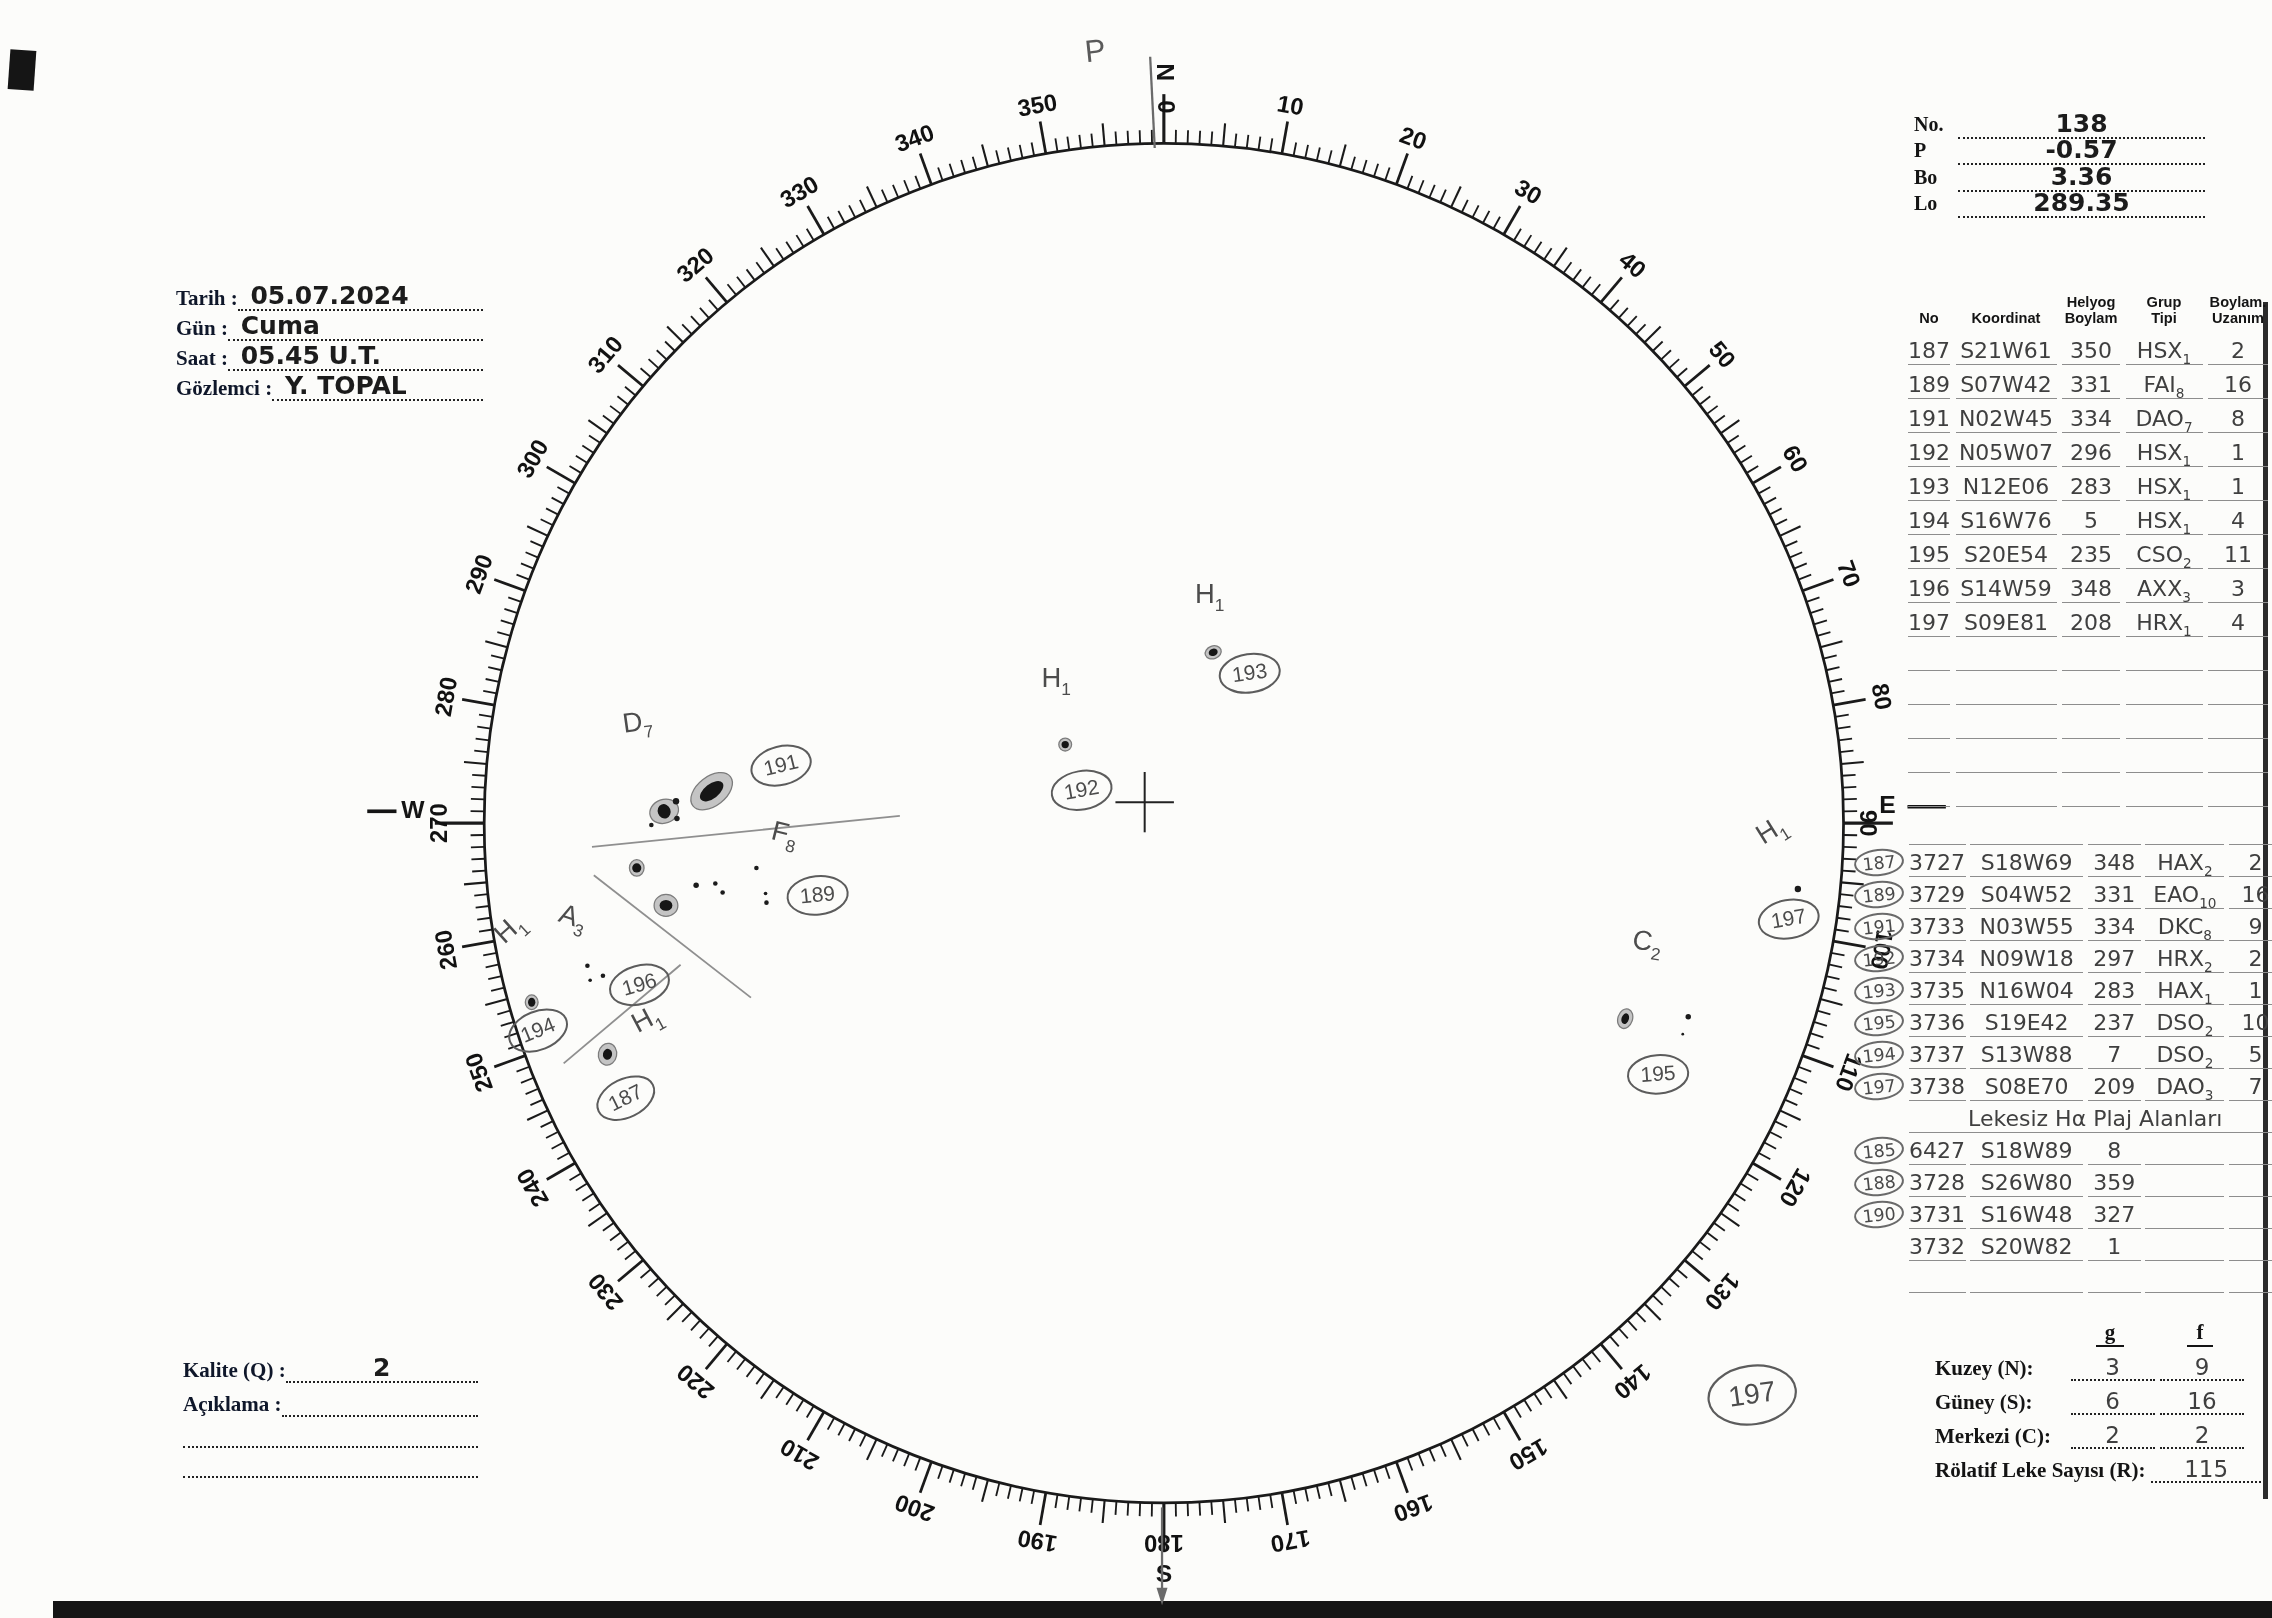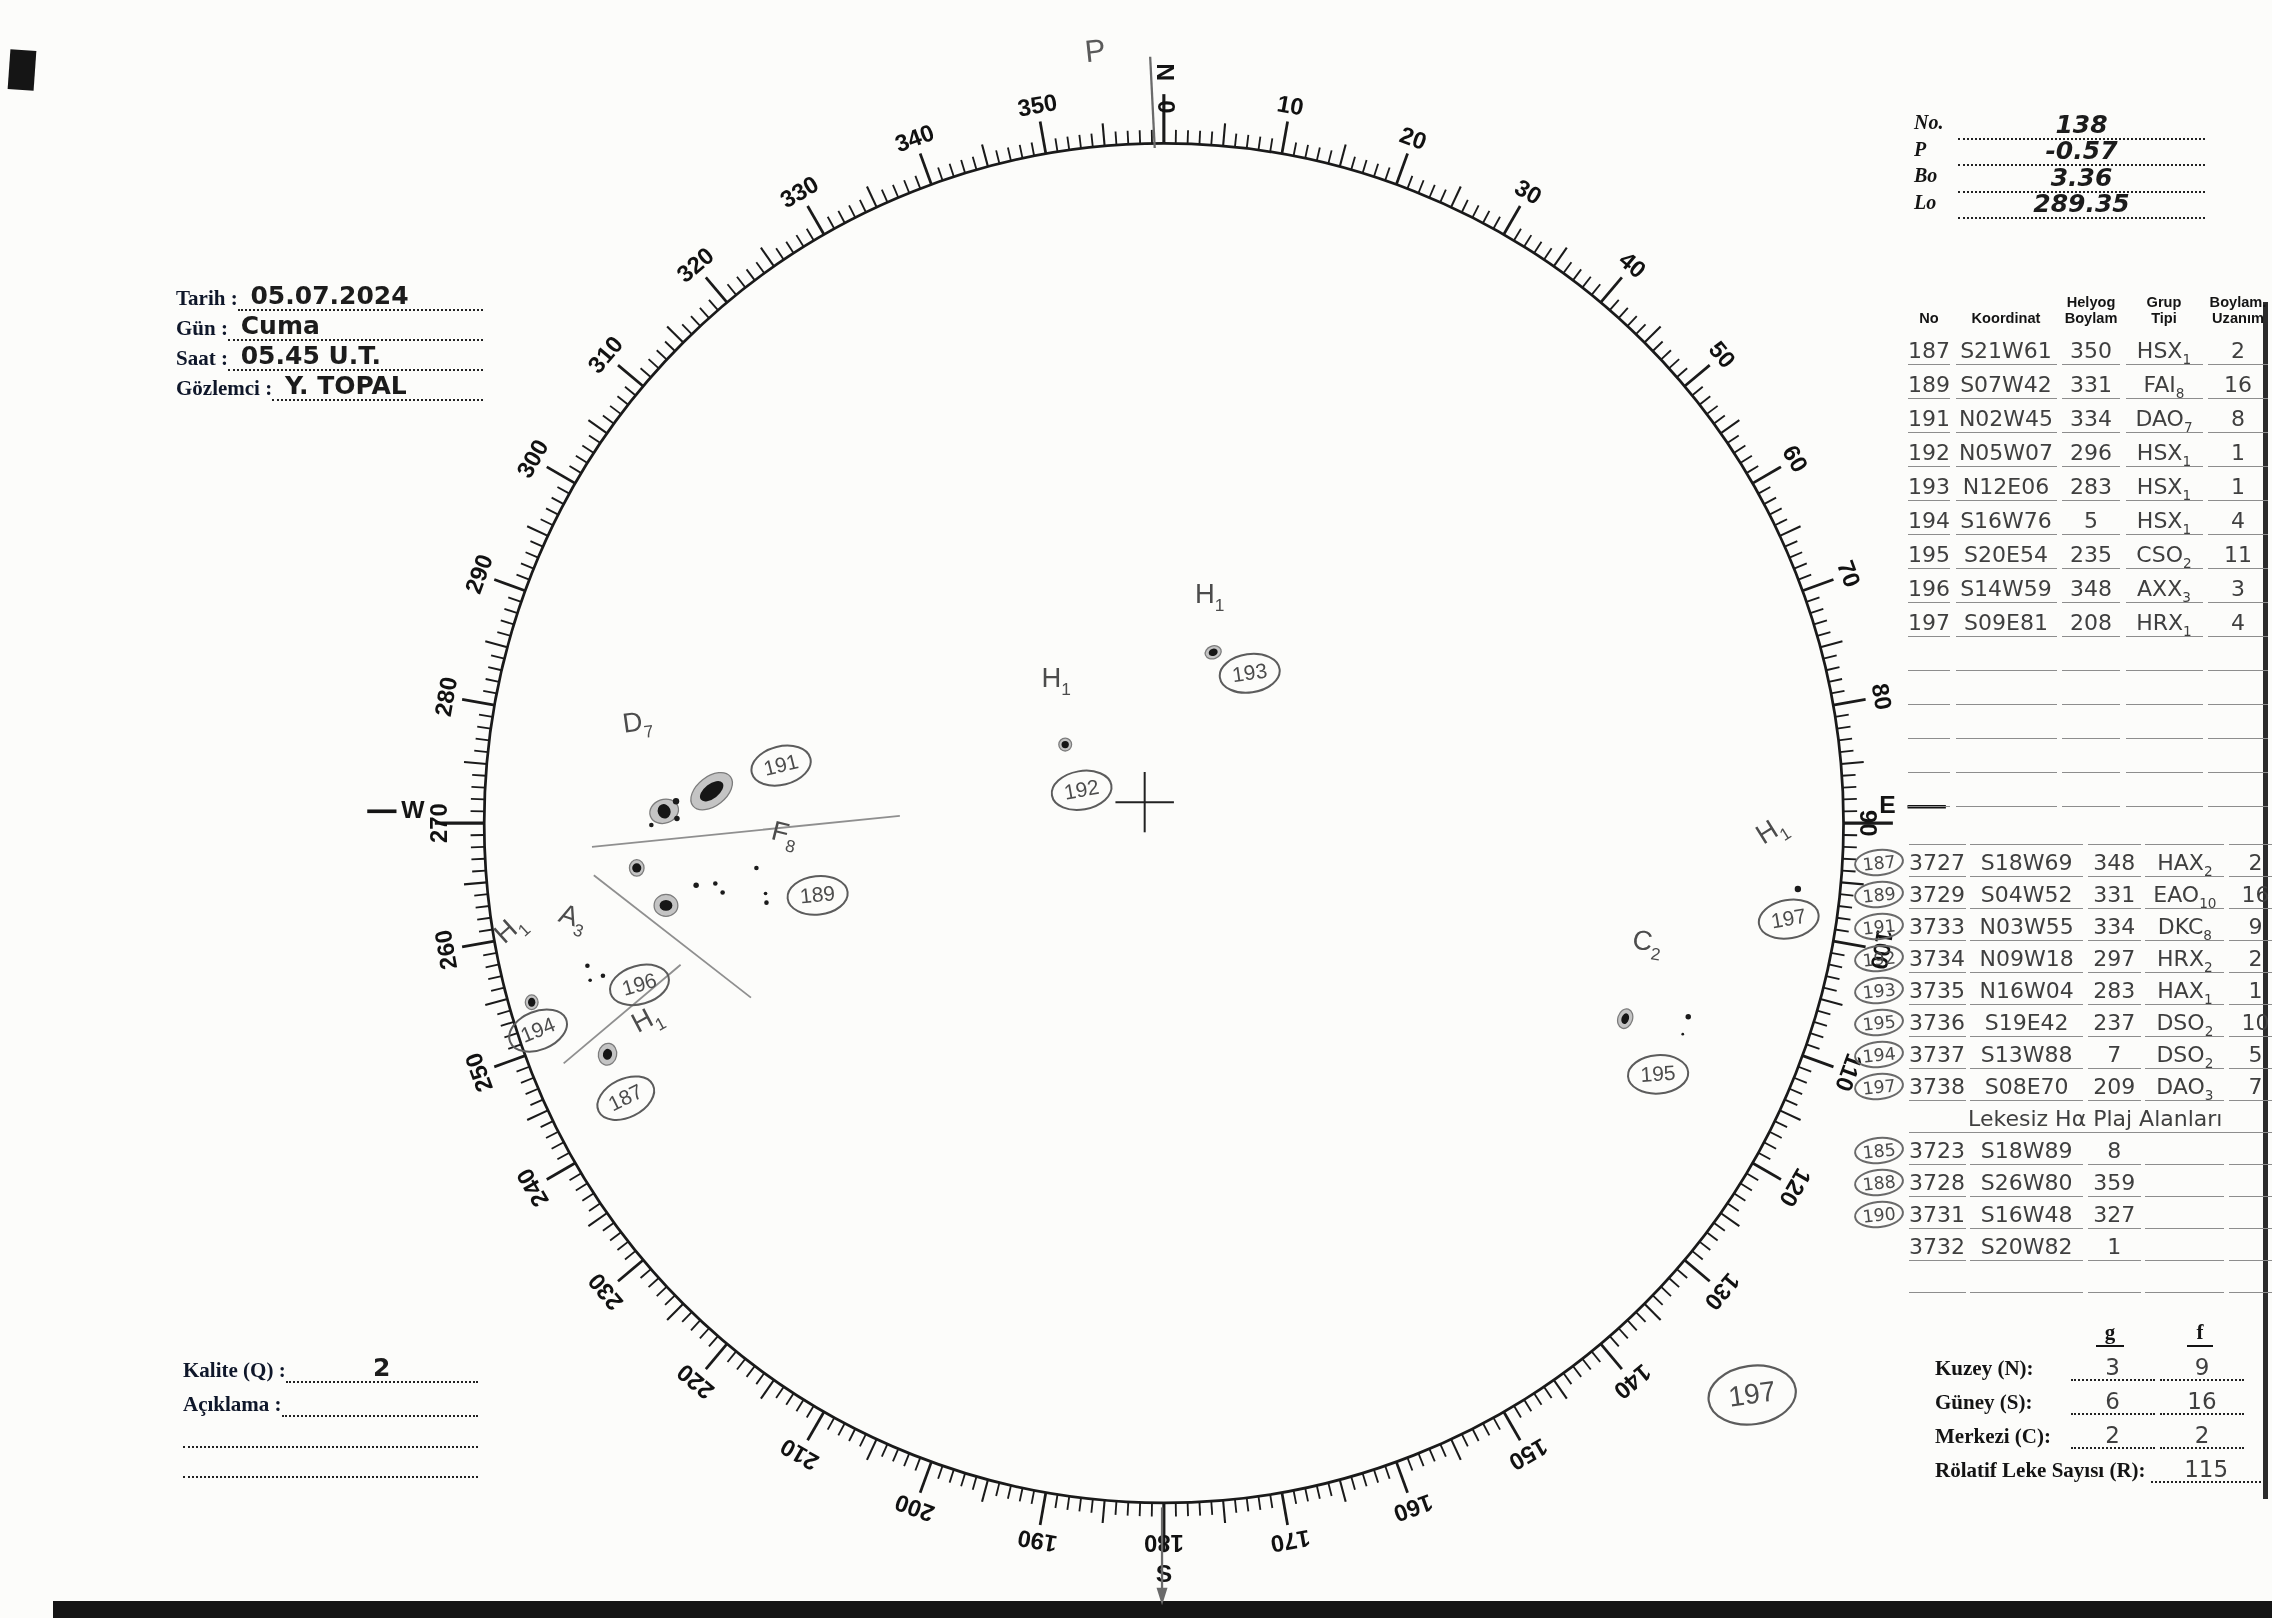--- a/index.html
+++ b/index.html
@@ -18,21 +18,21 @@
   .inst-small{font-size:17.4px;line-height:24px;}
   .doc-title{font-size:25.6px;margin-top:31px;letter-spacing:0.9px;}
   
   .field-row{display:flex;align-items:flex-end;position:relative;height:30px;width:307px;}
   .field-label{font-size:21px;white-space:nowrap;color:#0f172a;font-weight:bold;}
   .dots{flex:1;border-bottom:2.7px dotted #222;height:100%;position:relative;}
   .dots .val{position:absolute;bottom:0.9px;left:12.8px;font-size:25px;white-space:nowrap;}
   .dots .val.center{left:0;right:0;text-align:center;}
   
   .meta-block{left:1914px;top:111px;width:291px;}
-  .meta-row{display:flex;align-items:flex-start;height:26.5px;width:100%;font-style:italic;}
+  .meta-row{display:flex;align-items:center;height:26.5px;width:100%;}
   .meta-label{font-size:20px;font-weight:bold;width:44px;color:#141414;}
   
   .t-grid{display:grid;}
   .th{font-family:"Liberation Sans",sans-serif;font-weight:bold;font-size:14.6px;line-height:15.5px;
       text-align:center;align-self:end;padding-bottom:4.6px;color:#141414;}
   .cell{border-bottom:1.8px solid #8d8d8d;display:flex;align-items:flex-end;justify-content:center;
         font-family:"DejaVu Sans",sans-serif;font-size:22px;color:#3f3f3f;padding-bottom:0.9px;}
   .cell sub{font-size:0.62em;transform:translateY(3.7px);}
   .circ-cell{display:flex;align-items:flex-end;justify-content:center;border-bottom:none;padding-bottom:1.8px;}
   .circ{border:2px solid #6a6a6a;border-radius:50%;padding:1.8px 6.4px 0.9px 6.4px;font-size:17.4px;
@@ -1005,21 +1005,21 @@
       </div>
       <div class="cell">
         <span>7</span>
       </div>
       <div class="circ-cell"></div>
       <div class="cell" style="grid-column: 2 / span 5;">Lekesiz Hα Plaj Alanları</div>
       <div class="circ-cell">
         <span class="circ">185</span>
       </div>
       <div class="cell">
-        <span>3723</span>
+        <span>6427</span>
       </div>
       <div class="cell">
         <span>S18W89</span>
       </div>
       <div class="cell">
         <span>8</span>
       </div>
       <div class="cell">
         <span>&nbsp;</span>
       </div>

